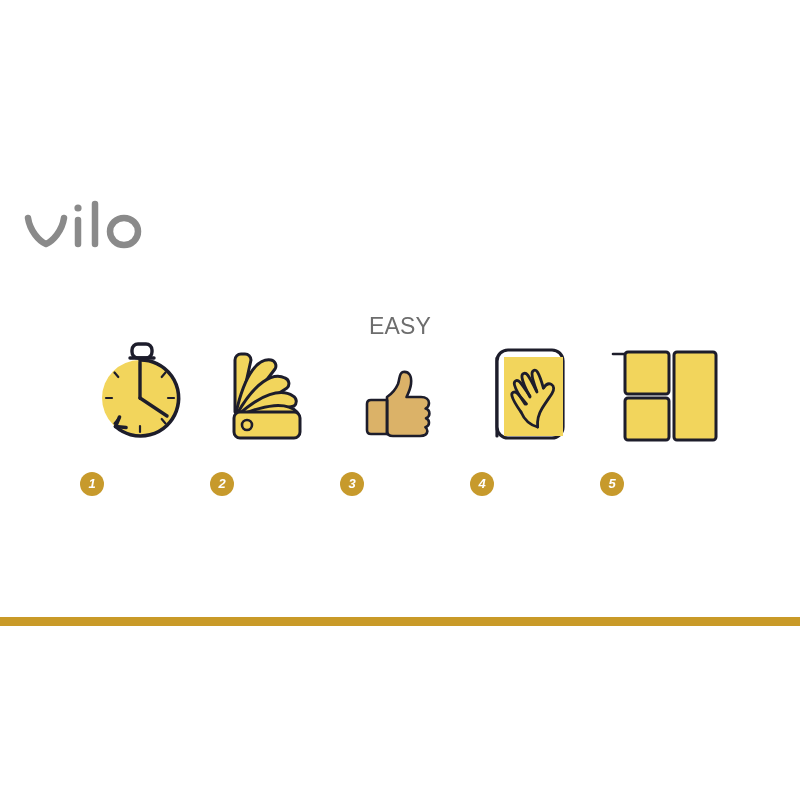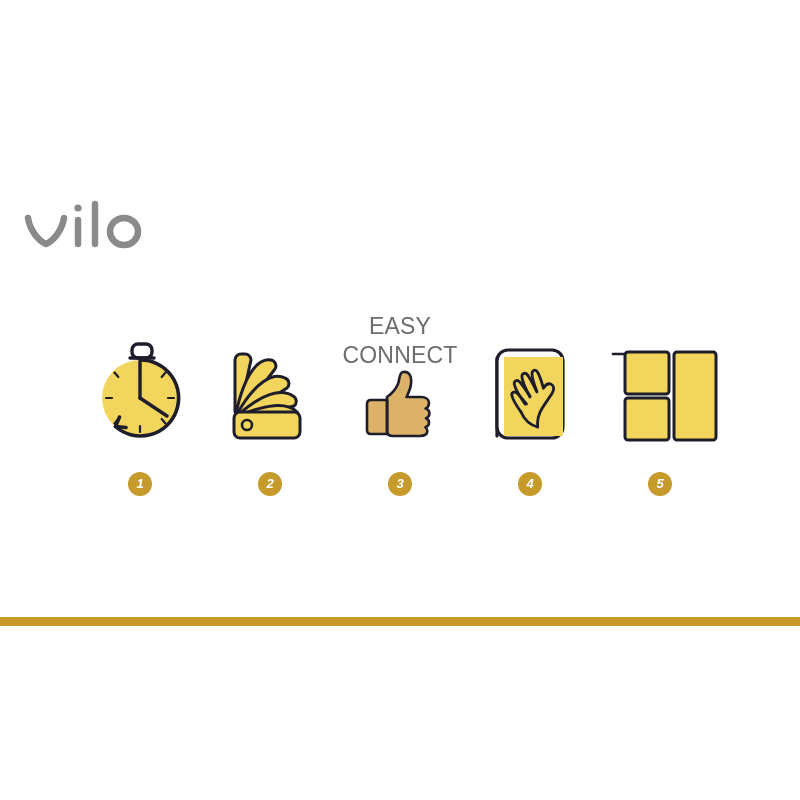--- a/index.html
+++ b/index.html
@@ -42,21 +42,20 @@
     flex-direction: row;
     align-items: flex-end;
     justify-content: space-between;
   }
   .step {
     position: relative;
     width: 120px;
     height: 200px;
     display: flex;
     flex-direction: column;
-    align-items: center;
     justify-content: flex-end;
   }
   .step-caption {
     position: absolute;
     top: 16px;
     left: 0;
     width: 120px;
     text-align: center;
     color: #6d6d6d;
     font-size: 23px;
@@ -178,21 +177,20 @@
 
           <circle cx="32" cy="89" r="5" fill="#f2d55c" stroke="#1d1d2b" stroke-width="2.6"></circle>
         </svg>
       </div>
       <div class="badge">2</div>
     </div>
 
     <div class="step step-3">
       <div class="step-caption">
         <div>EASY</div>
-        <div>CONNECT</div>
       </div>
       <div class="step-art" style="height:84px;align-items:center;">
         <svg width="86" height="74" viewBox="0 0 86 74" xmlns="http://www.w3.org/2000/svg">
           <g stroke="#1d1d2b" stroke-width="2.6" stroke-linejoin="round" stroke-linecap="round">
 
             <path d="M30 30 C 33 28, 38 24, 41 17 C 43 11, 42 6, 46 5 C 52 4, 55 9, 54 17
                      C 53.4 22, 51 27, 49.5 30 L 64 30 C 69 30, 72 32.5, 72 36
                      C 72 39, 70 40.8, 68.6 41.6 C 71 42.4, 72.4 44.2, 72.4 46.6
                      C 72.4 49, 70.8 50.6, 69 51.3 C 71 52.2, 72 53.8, 72 55.8
                      C 72 58, 70.4 59.6, 68.4 60.2 C 69.8 61.2, 70.4 62.6, 70.4 64.2

